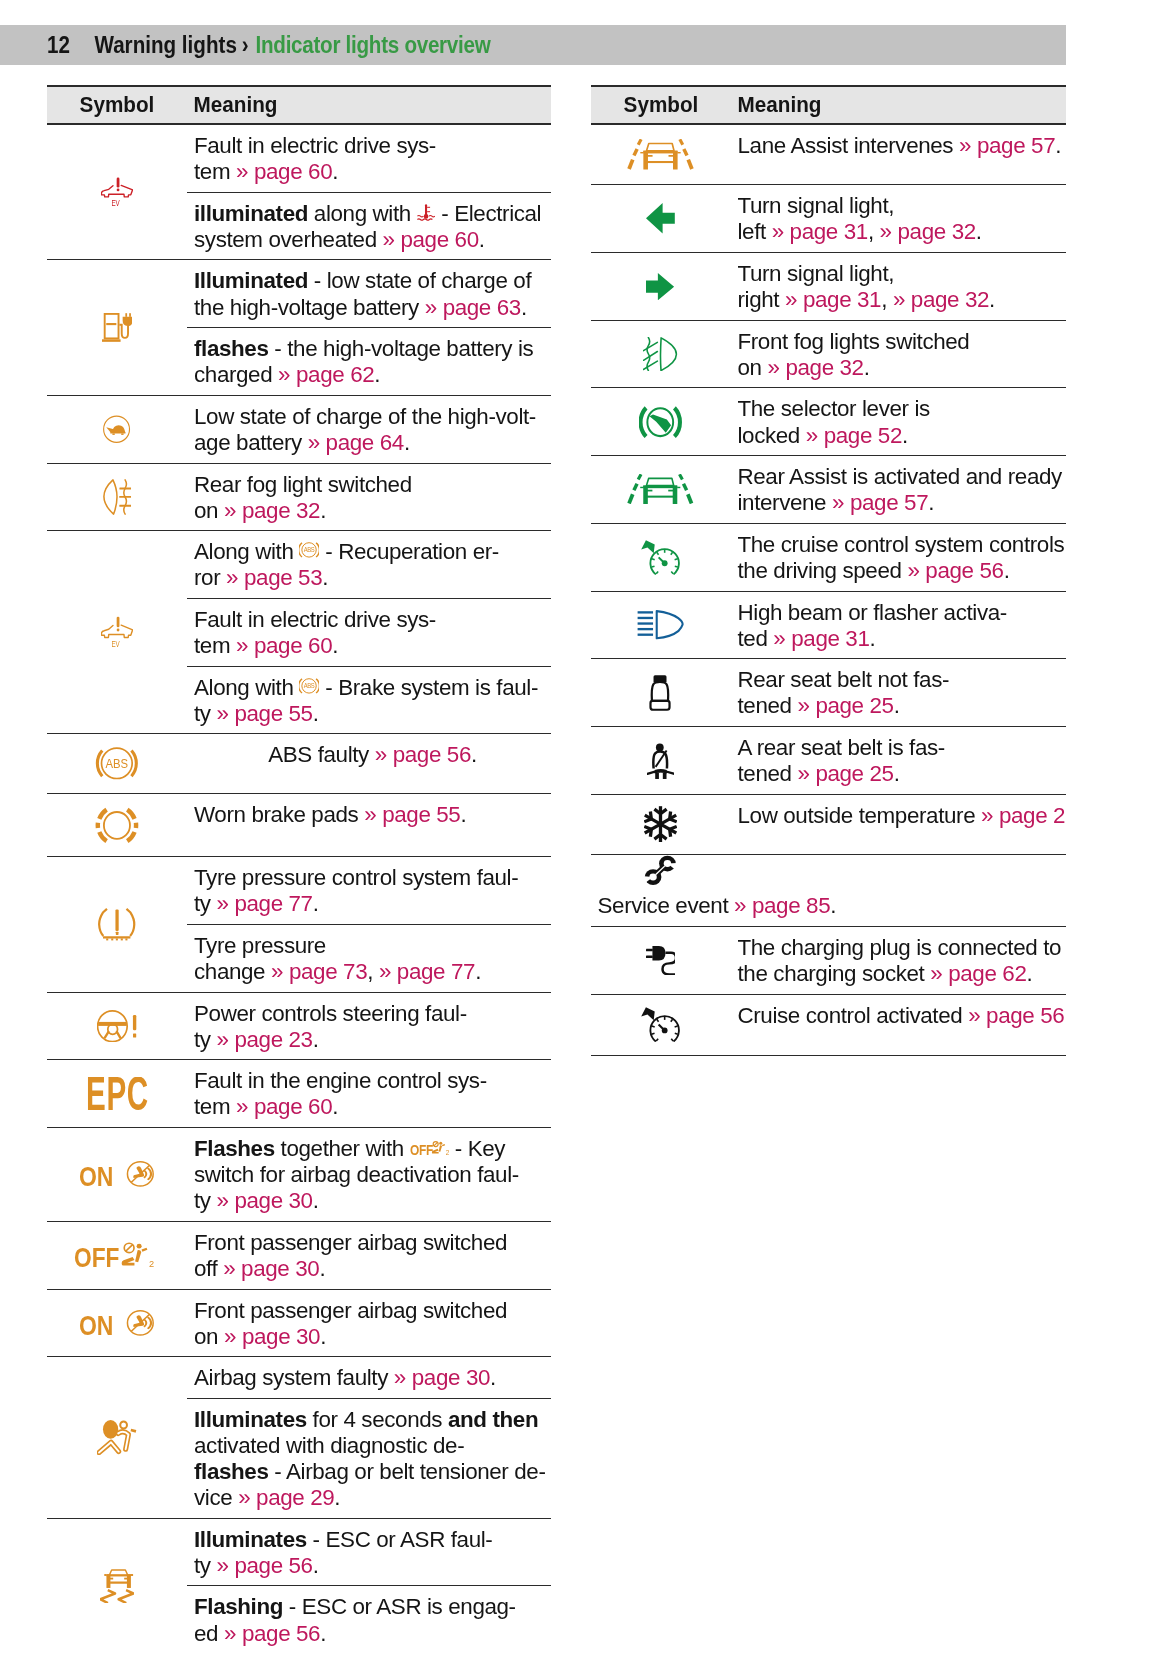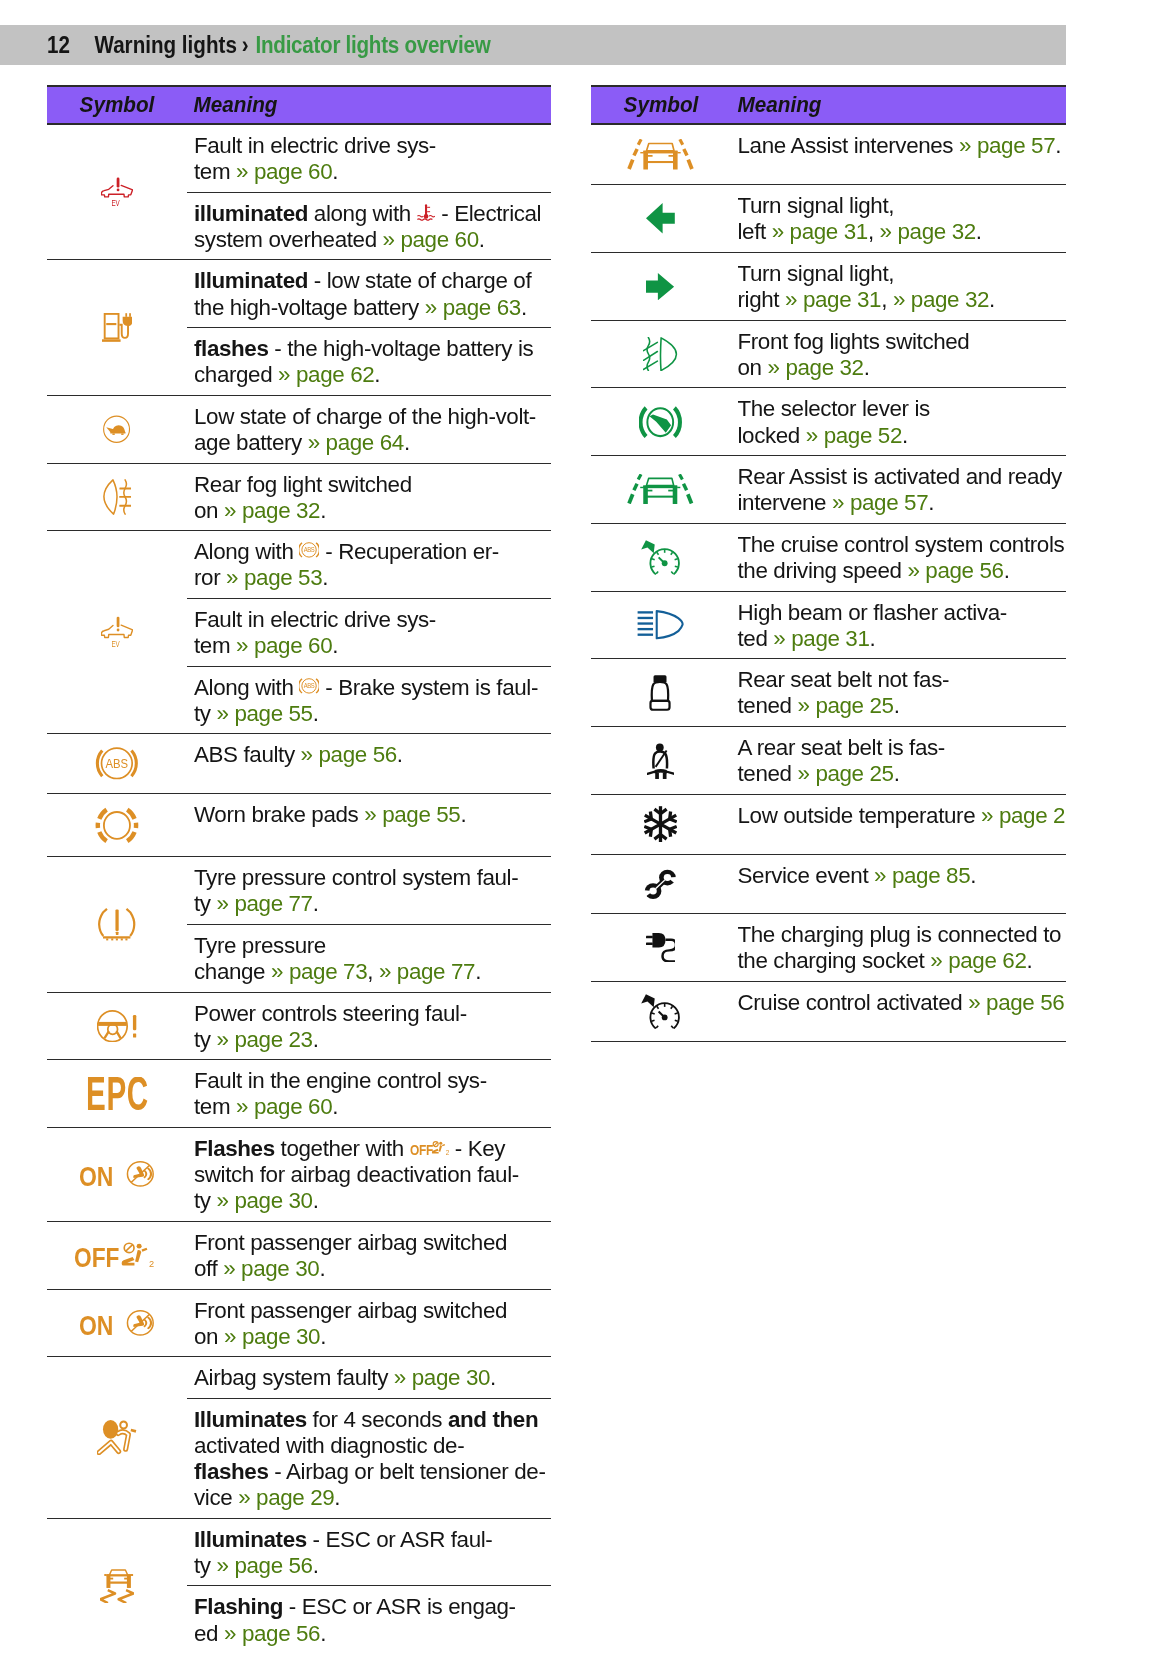--- a/index.html
+++ b/index.html
@@ -20,38 +20,38 @@
 .rh-page{color:#151515;margin-right:27.7px;}
 .rh-sec{color:#151515;}
 .rh-chev{color:#151515;margin:0 7.8px 0 5.6px;font-weight:700;}
 .rh-sub{color:#389a45;letter-spacing:-0.31px;}
 
 
 .tbl{position:absolute;top:85px;width:504px;}
 #left-table{left:47px;}
 #right-table{left:590.5px;}
 
-.thead{display:flex;background:#8b5cf6;
+.thead{display:flex;background:#e5e5e5;
        border-top:2.1px solid #2b2b2b;border-bottom:2.1px solid #2b2b2b;
-       height:40px;box-sizing:border-box;align-items:center;font-style:italic;}
+       height:40px;box-sizing:border-box;align-items:center;}
 .th{font-size:22px;font-weight:700;color:#151515;letter-spacing:0;
      transform:scaleX(0.94);transform-origin:left center;}
 .th-sym{width:140px;box-sizing:border-box;padding-left:34.7px;}
 .th-mean{padding-left:7px;}
 
 .grp{display:flex;border-bottom:1.7px solid #2b2b2b;}
 .grp-sym{width:140px;min-width:140px;box-sizing:border-box;
          display:flex;align-items:center;justify-content:center;}
 .grp-rows{flex:1;min-width:0;}
 .cell{box-sizing:border-box;padding-top:8px;padding-bottom:6.4px;padding-left:7px;
       border-top:1.15px solid #2b2b2b;}
 .grp-rows > .cell:first-child{border-top:0;}
 .ln{font-size:22.4px;line-height:26.16px;color:#151515;white-space:nowrap;letter-spacing:-0.38px;}
 .ln b{font-weight:700;}
-.ln .g{color:#4d7c0f;}
+.ln .g{color:#be185d;}
 
 
 .sym-icon{display:block;}
 .inline-icon{display:inline-block;vertical-align:baseline;}
 .c-red{color:#cc2027;}
 .c-amber{color:#dd8f25;}
 .c-green{color:#0f9444;}
 .c-blue{color:#135f98;}
 .c-black{color:#111111;}
 
@@ -534,21 +534,21 @@
             <div class="ln">tem <span class="g">» page 60</span>.</div>
           </div>
           <div class="cell">
             <div class="ln">Along with <svg class="inline-icon c-amber" width="20.1" height="17.8" aria-hidden="true">
                 <use href="#sym-abs-small-icon"></use>
               </svg> - Brake system is faul-</div>
             <div class="ln">ty <span class="g">» page 55</span>.</div>
           </div>
         </div>
       </div>
-      <div class="grp" style="min-height: 58.8px;">
+      <div class="grp" style="min-height: 58.8px; text-align: center;">
         <div class="grp-sym">
           <svg class="sym-icon c-amber" width="43.7" height="32.63" aria-hidden="true">
             <use href="#sym-abs-fault-icon"></use>
           </svg>
         </div>
         <div class="grp-rows">
           <div class="cell">
             <div class="ln">ABS faulty <span class="g">» page 56</span>.</div>
           </div>
         </div>
@@ -825,21 +825,21 @@
           <svg class="sym-icon c-black" width="33" height="36.24" aria-hidden="true">
             <use href="#sym-snowflake-icon"></use>
           </svg>
         </div>
         <div class="grp-rows">
           <div class="cell">
             <div class="ln">Low outside temperature <span class="g">» page 20</span>.</div>
           </div>
         </div>
       </div>
-      <div class="grp" style="min-height: 57.9px;">
+      <div class="grp" style="min-height: 57.9px; flex-direction: column;">
         <div class="grp-sym">
           <svg class="sym-icon c-black" width="32.5" height="30.57" aria-hidden="true">
             <use href="#sym-wrench-icon"></use>
           </svg>
         </div>
         <div class="grp-rows">
           <div class="cell">
             <div class="ln">Service event <span class="g">» page 85</span>.</div>
           </div>
         </div>

